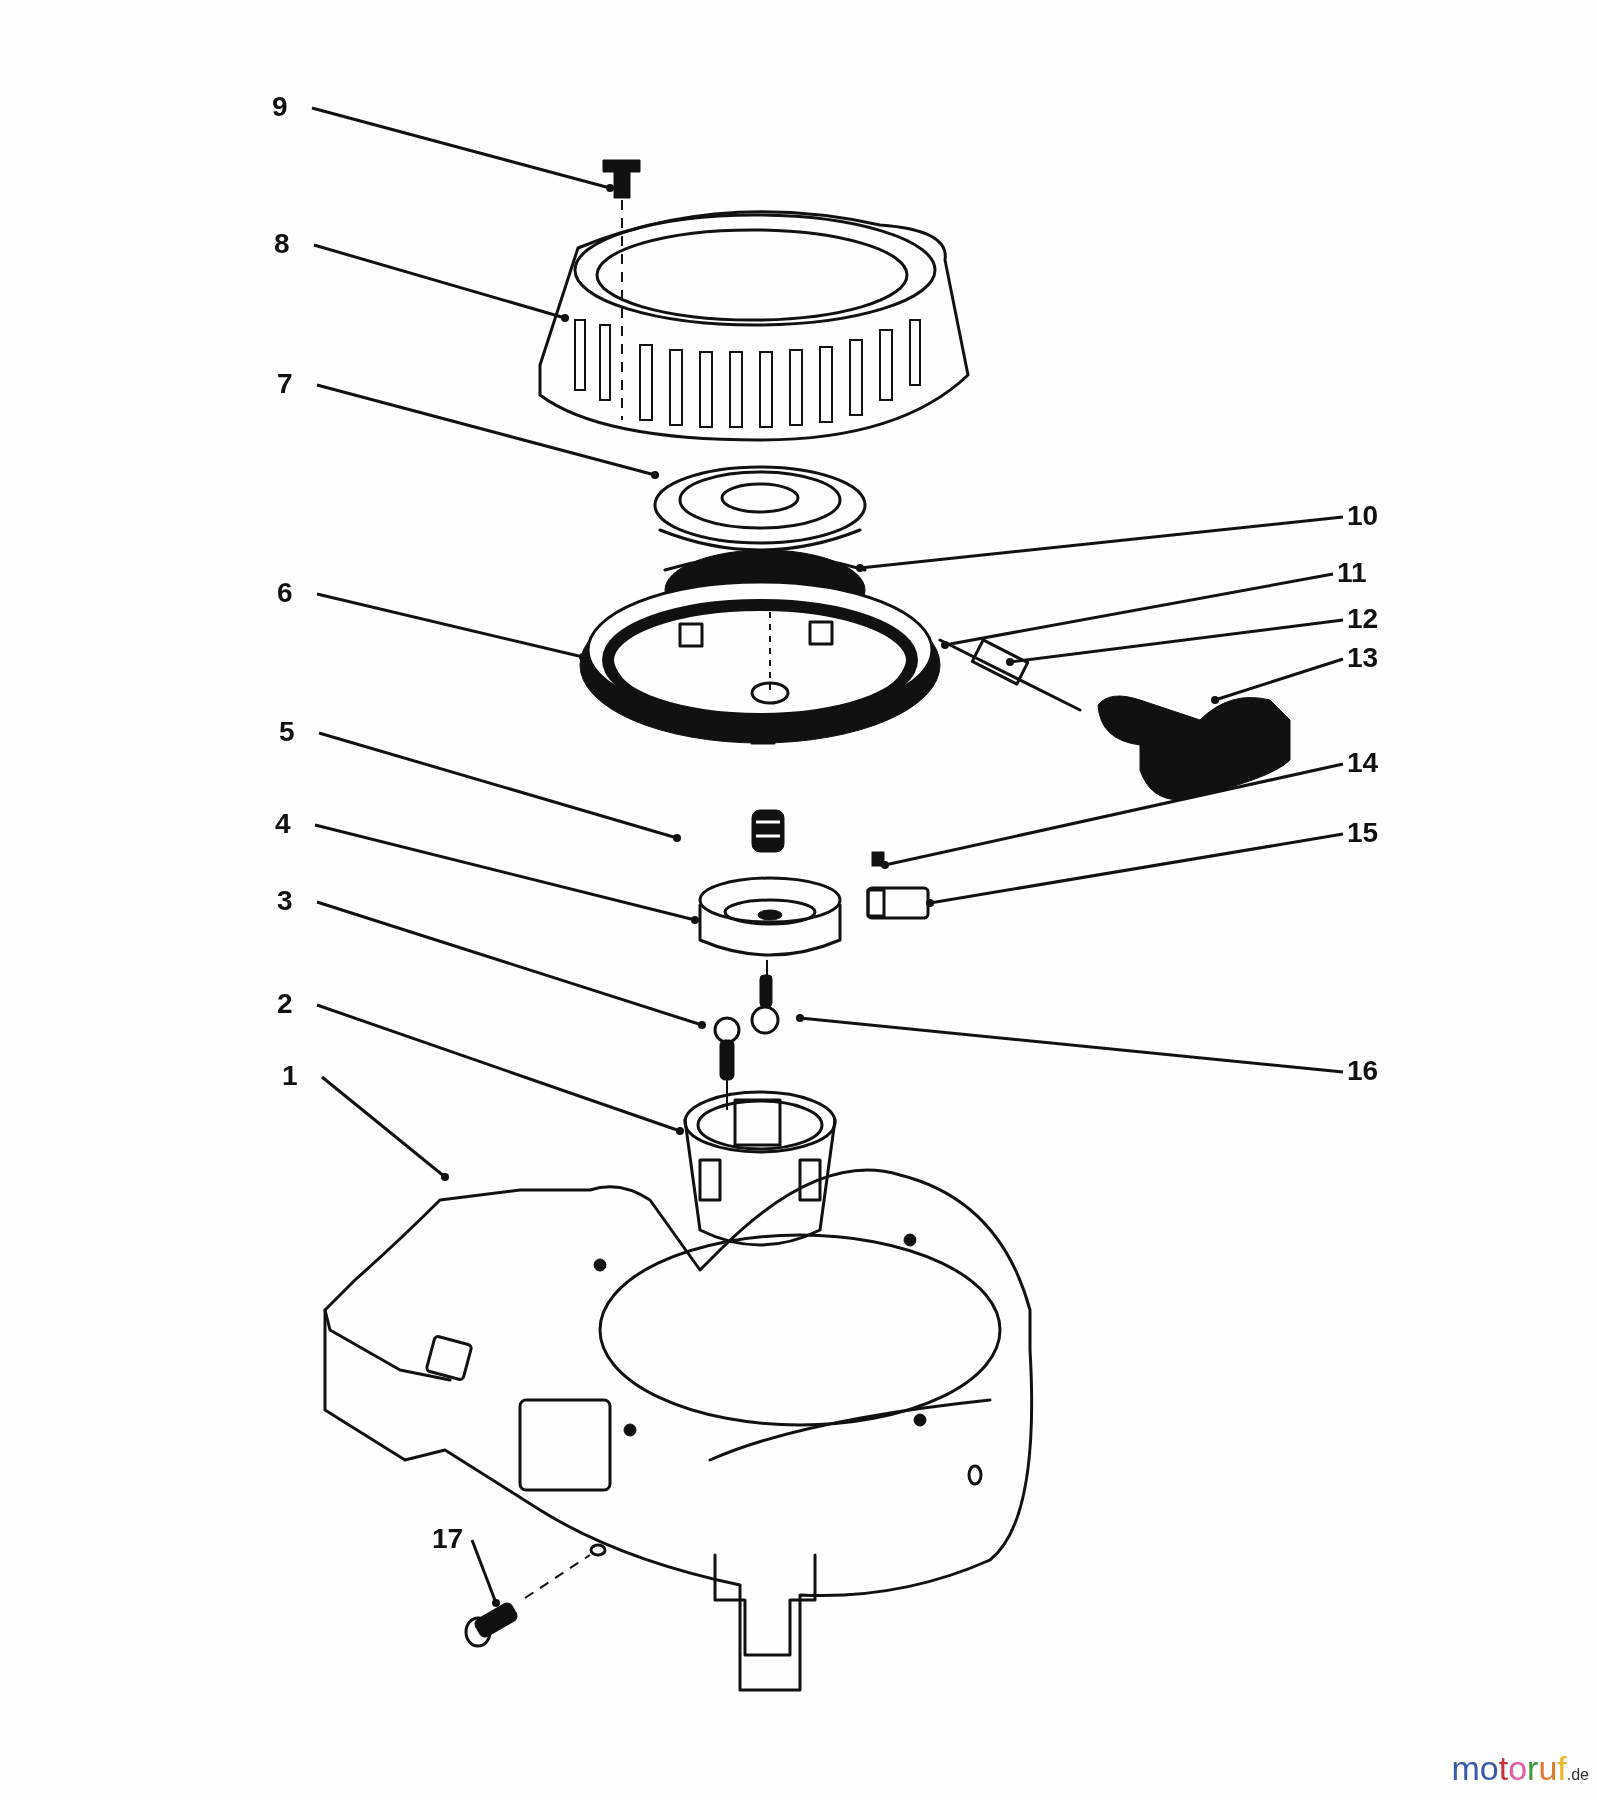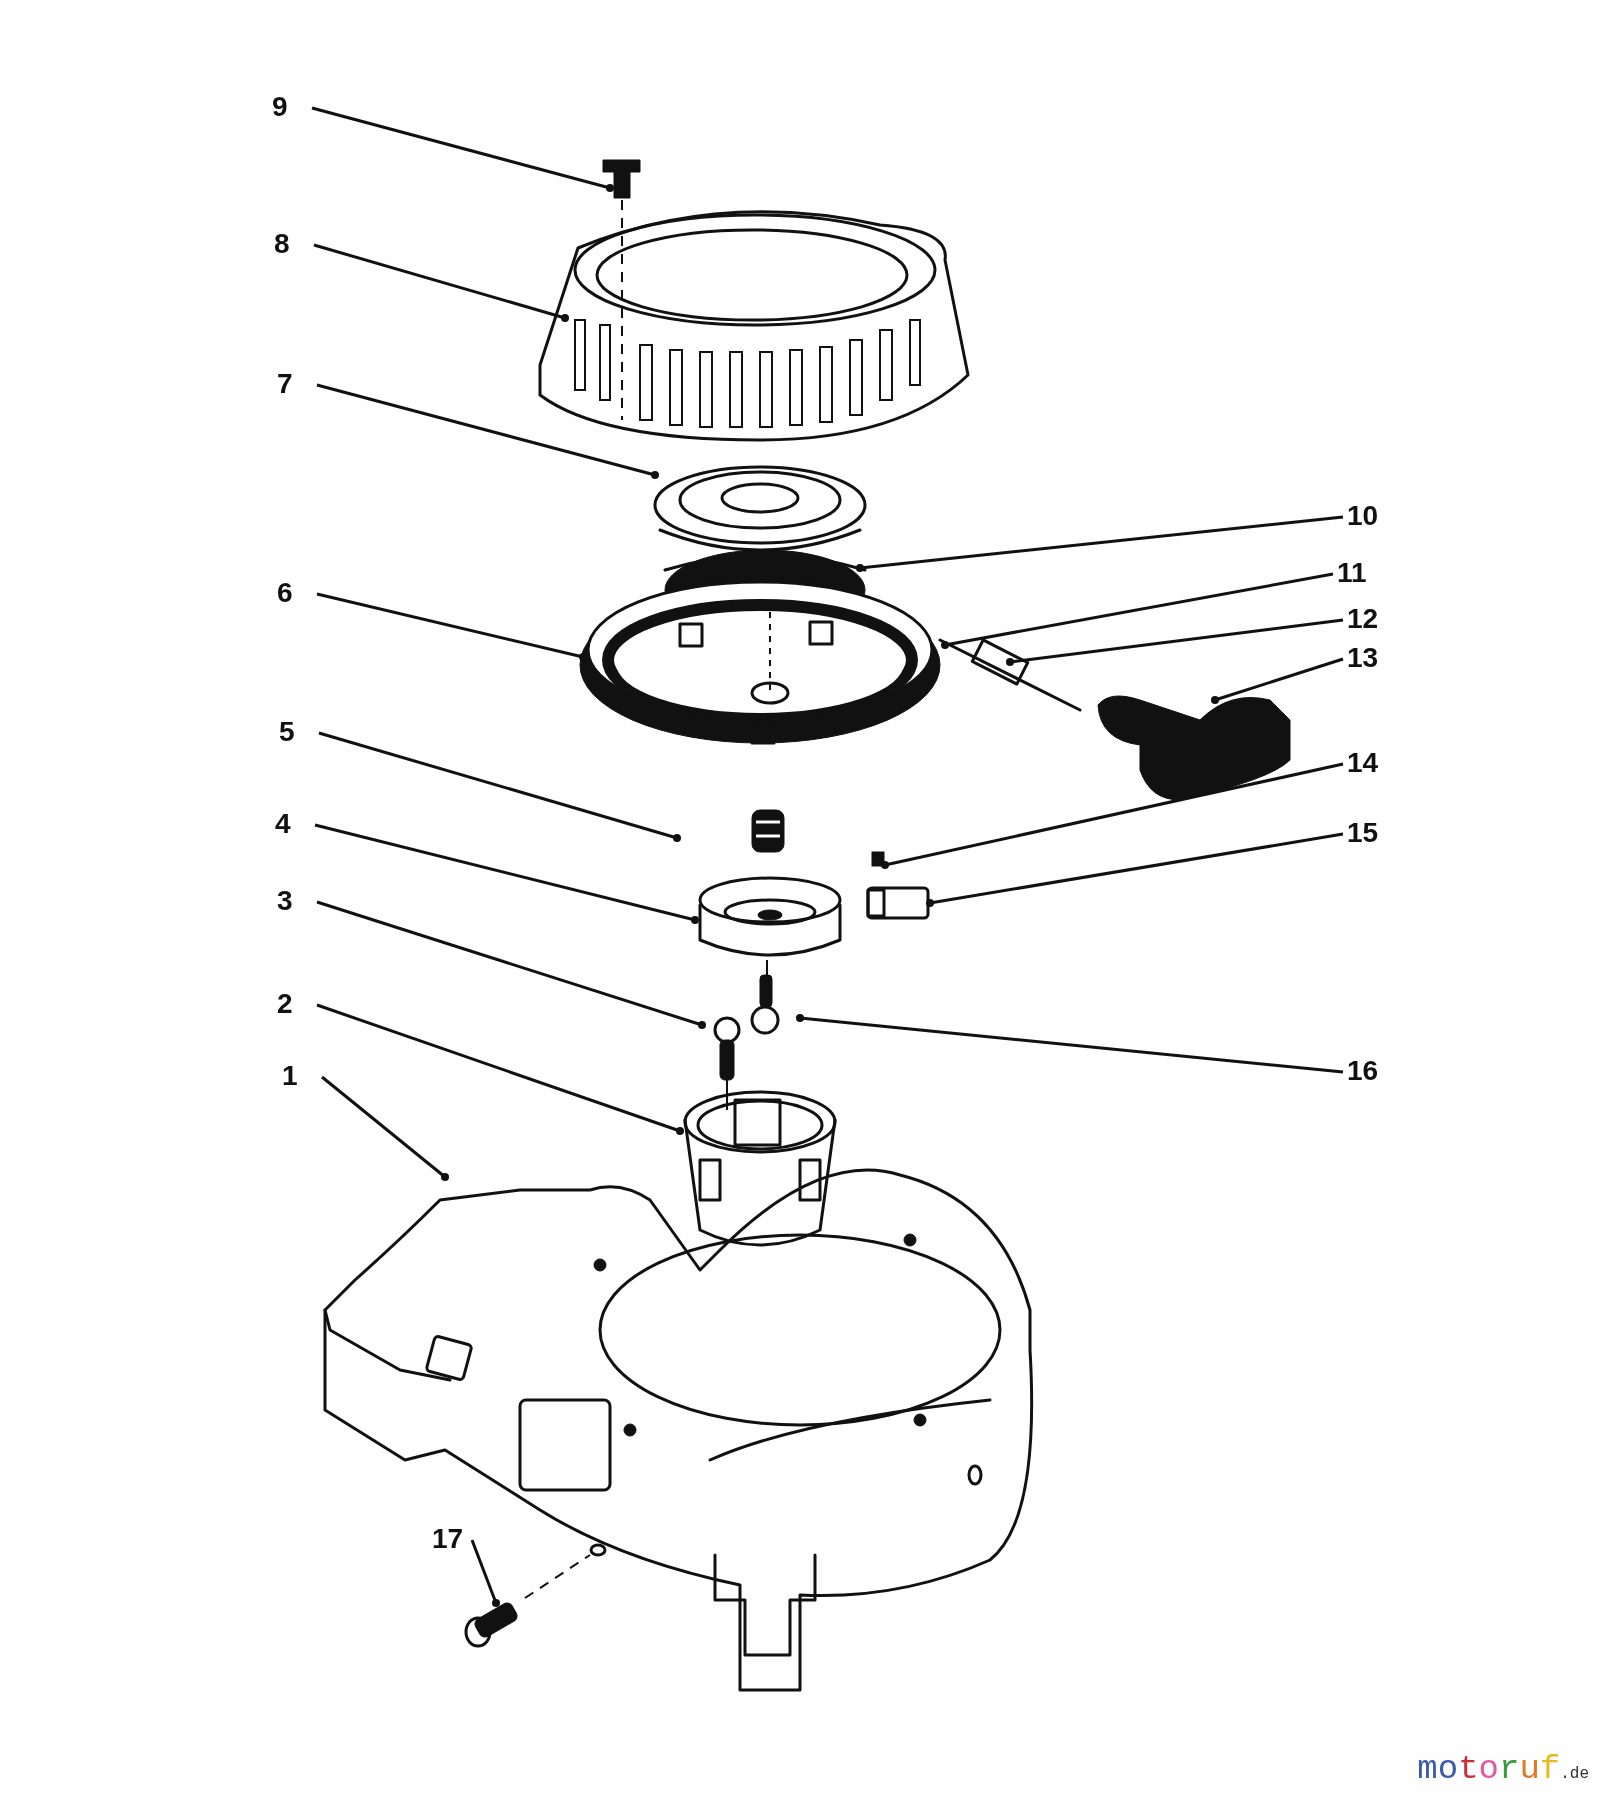--- a/index.html
+++ b/index.html
@@ -5,21 +5,21 @@
   html, body { margin: 0; padding: 0; background: #fdfefd; }
   body { width: 1597px; height: 1800px; position: relative; overflow: hidden;
          font-family: "Liberation Sans", sans-serif; }
   #diagram { position: absolute; left: 0; top: 0; width: 1597px; height: 1800px; }
   .callout-label { font-family: "Liberation Sans", sans-serif; font-weight: bold;
                    font-size: 28px; fill: #111; }
   .ink { stroke: #111; fill: none; stroke-width: 3; stroke-linejoin: round; stroke-linecap: round; }
   .ink-thin { stroke: #111; fill: none; stroke-width: 2; }
   .fill-ink { fill: #111; stroke: #111; }
   .paper { fill: #fdfefd; }
-  .watermark { position: absolute; right: 8px; bottom: 12px; font-family: Liberation Mono, monospace;
+  .watermark { position: absolute; right: 8px; bottom: 12px; font-family: Liberation Sans, sans-serif;
                font-size: 34px; letter-spacing: 0px; }
   .watermark .tld { font-size: 16px; color: #333; }
 </style>
 </head>
 <body>
 
 <svg id="diagram" viewBox="0 0 1597 1800" xmlns="http://www.w3.org/2000/svg">
 
   <g>
     <path class="ink" d="M540,365 L578,248 Q720,190 880,225 Q950,230 945,260 L968,375 Q900,440 760,440 Q600,440 540,395 Z" fill="#fdfefd"></path>

